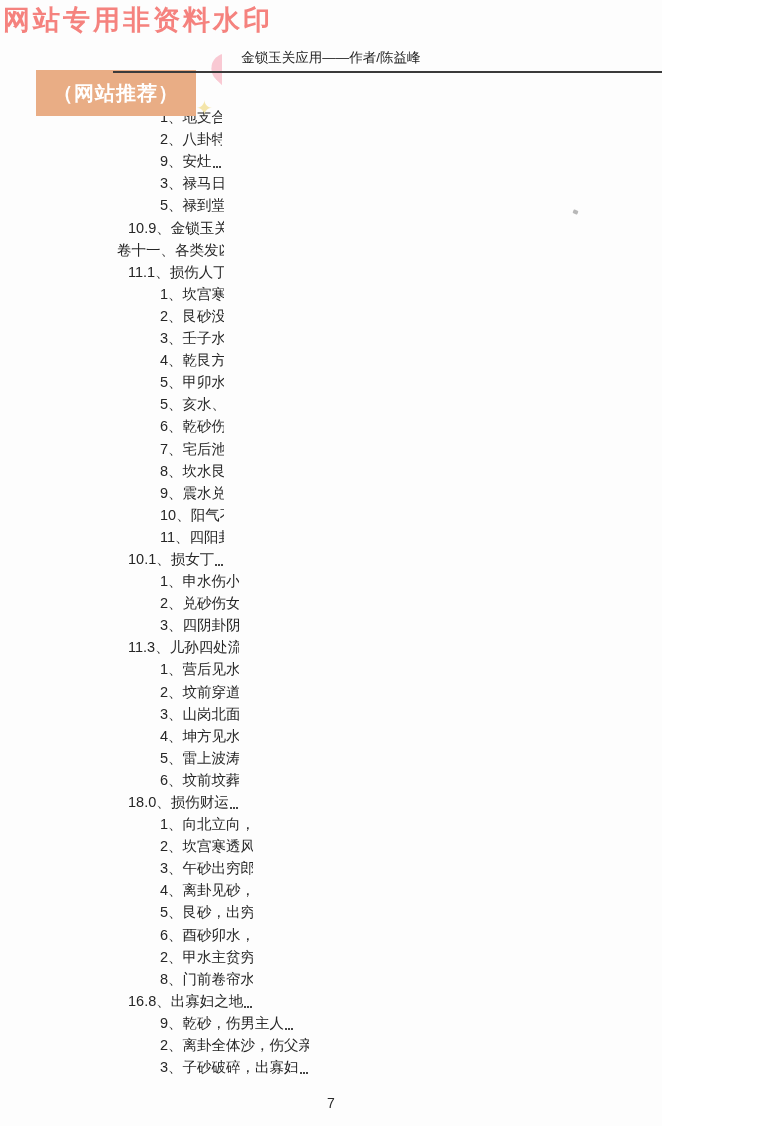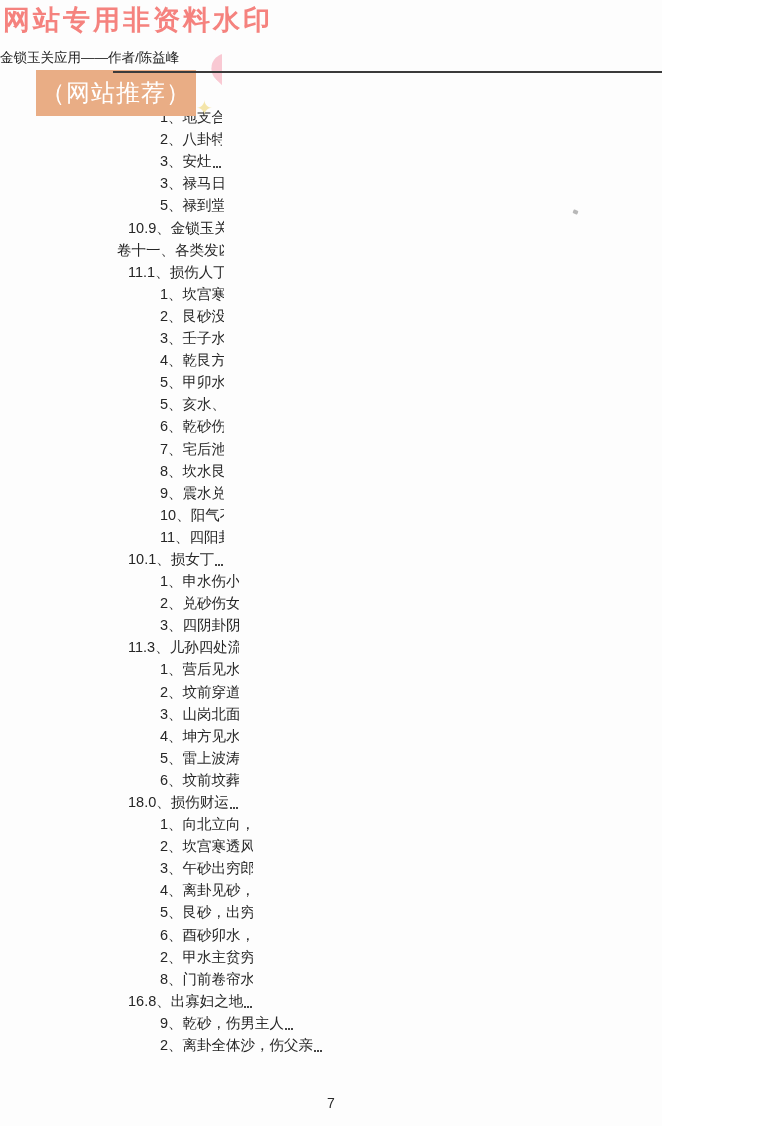--- a/index.html
+++ b/index.html
@@ -4,29 +4,29 @@
 <style>
   html,body{margin:0;padding:0;}
   body{font-family:"Liberation Sans",sans-serif;background:#ffffff;}
   .page{position:relative;width:662px;height:1126px;background:#fdfdfd;overflow:hidden;}
 
   
   .wm-top{position:absolute;left:3px;top:2px;font-size:27px;font-weight:bold;
     color:#f5827e;letter-spacing:3px;z-index:5;white-space:nowrap;}
 
   
-  .hdr-title{position:absolute;left:0;right:0;top:49px;text-align:left;
+  .hdr-title{position:absolute;left:0;right:0;top:49px;text-align:center;
     font-size:13.5px;color:#1f1f1f;z-index:4;}
   .hdr-rule{position:absolute;left:113px;top:71px;width:593px;height:2px;
     background:#3b3b3b;z-index:4;}
 
   
   .badge{position:absolute;left:36px;top:70px;width:160px;height:46px;
     background:#e9ad85;z-index:3;display:flex;align-items:center;justify-content:center;}
-  .badge span{font-size:24px;font-weight:normal;color:#ffffff;letter-spacing:1px;white-space:nowrap;}
+  .badge span{font-size:20px;font-weight:bold;color:#ffffff;letter-spacing:1px;white-space:nowrap;}
 
   
   .heart{position:absolute;transform:rotate(-45deg);z-index:1;}
   .heart::before,.heart::after{content:"";position:absolute;width:100%;height:100%;
     border-radius:50%;background:inherit;}
   .heart::before{top:-50%;left:0;}
   .heart::after{top:0;left:50%;}
   .heart.h1{left:222px;top:64px;width:30px;height:30px;background:#f9c9d3;}
   .heart.h2{left:240px;top:86px;width:34px;height:34px;background:#f6b9c7;}
   .sparkle{position:absolute;left:196px;top:96px;font-size:20px;color:#f4e5a9;z-index:3;}
@@ -108,21 +108,21 @@
       <span class="page">82</span>
     </div>
 
     <div class="row lv-item">
       <span class="label">2、八卦特性</span>
       <span class="leader"></span>
       <span class="page">82</span>
     </div>
 
     <div class="row lv-item">
-      <span class="label">3、安灶</span>
+      <span class="label">9、安灶</span>
       <span class="leader"></span>
       <span class="page">83</span>
     </div>
 
     <div class="row lv-item">
       <span class="label">3、禄马日</span>
       <span class="leader"></span>
       <span class="page">83</span>
     </div>
 
@@ -353,19 +353,24 @@
       <span class="leader"></span>
       <span class="page">98</span>
     </div>
 
     <div class="row lv-item">
       <span class="label">2、离卦全体沙，伤父亲</span>
       <span class="leader"></span>
       <span class="page">98</span>
     </div>
 
+    <div class="row lv-item">
+      <span class="label">3、子砂破碎，出寡妇</span>
+      <span class="leader"></span>
+      <span class="page">98</span>
+    </div>
   </div>
 
   <div class="speck"></div>
 
   <div class="footer-page">7</div>
 
 </div>
 
 </body></html>

